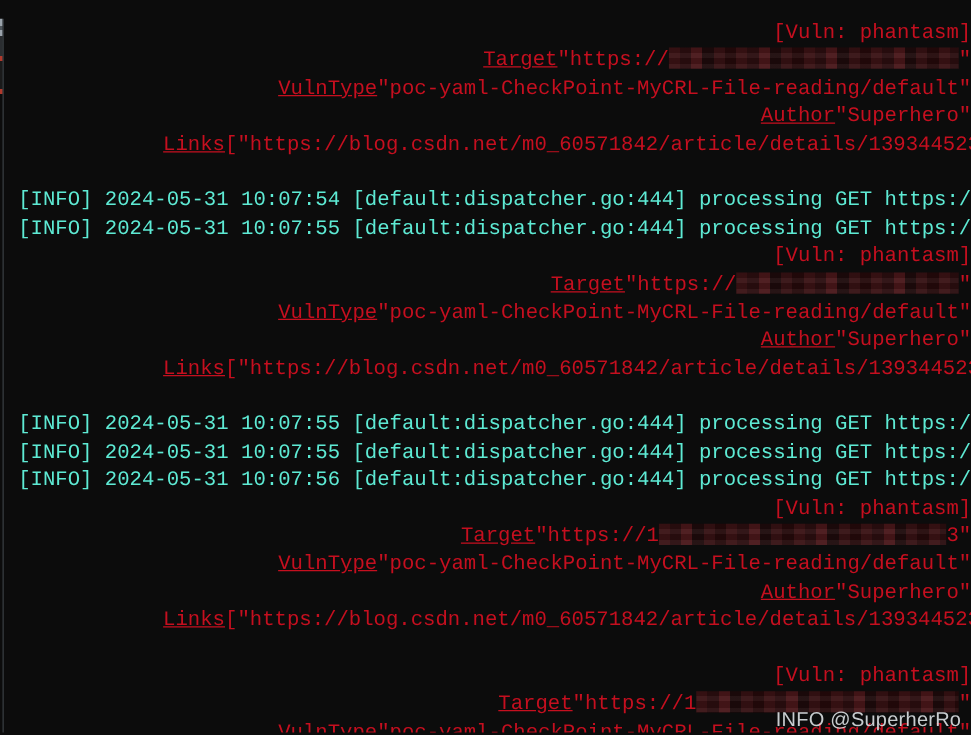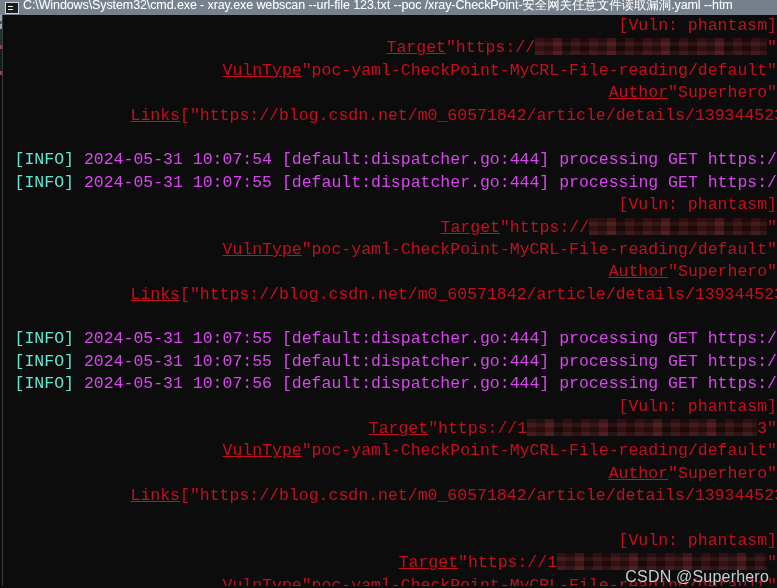--- a/index.html
+++ b/index.html
@@ -106,21 +106,21 @@
     white-space: pre;
     overflow: hidden;
     position: relative;
     text-align: right;
   }
   .blank { height: 22.4px; }
 
   
   .c-red   { color: #c50f1f; }
   .c-info  { color: #5eead4; }
-  .c-gray  { color: #d946ef; }
+  .c-gray  { color: #5eead4; }
 
   
   .kv .k {
     display: inline-block;
     width: 176px;
     text-decoration: underline;
   }
 
   
   .redact {
@@ -173,25 +173,21 @@
     left: 0; bottom: 0;
     width: 777px; height: 2px;
     background: #0c0c0c;
   }
 </style>
 </head>
 <body>
 
 <div id="window">
 
-  <div id="titlebar">
-    <span class="tb-icon"></span>
-    <span class="tb-title">C:\Windows\System32\cmd.exe - xray.exe  webscan --url-file 123.txt --poc /xray-CheckPoint-安全网关任意文件读取漏洞.yaml --htm</span>
-  </div>
 
   <div id="left-edge-light"></div>
   <div id="left-vline"></div>
 
   <div id="console"><div class="line"><span class="c-red">[Vuln: phantasm]</span></div><div class="line kv"><span class="k c-red">Target</span><span class="c-red">"https://</span><span class="redact w1"></span><span class="c-red">"</span></div><div class="line kv"><span class="k c-red">VulnType</span><span class="c-red">"poc-yaml-CheckPoint-MyCRL-File-reading/default"</span></div><div class="line kv"><span class="k c-red">Author</span><span class="c-red">"Superhero"</span></div><div class="line kv"><span class="k c-red">Links</span><span class="c-red">["https://blog.csdn.net/m0_60571842/article/details/1393445238</span></div><div class="line blank"></div><div class="line"><span class="c-info">[INFO]</span><span class="c-gray"> 2024-05-31 10:07:54 [default:dispatcher.go:444] processing GET https:/</span></div><div class="line"><span class="c-info">[INFO]</span><span class="c-gray"> 2024-05-31 10:07:55 [default:dispatcher.go:444] processing GET https:/</span></div><div class="line"><span class="c-red">[Vuln: phantasm]</span></div><div class="line kv"><span class="k c-red">Target</span><span class="c-red">"https://</span><span class="redact w2"></span><span class="c-red">"</span></div><div class="line kv"><span class="k c-red">VulnType</span><span class="c-red">"poc-yaml-CheckPoint-MyCRL-File-reading/default"</span></div><div class="line kv"><span class="k c-red">Author</span><span class="c-red">"Superhero"</span></div><div class="line kv"><span class="k c-red">Links</span><span class="c-red">["https://blog.csdn.net/m0_60571842/article/details/1393445238</span></div><div class="line blank"></div><div class="line"><span class="c-info">[INFO]</span><span class="c-gray"> 2024-05-31 10:07:55 [default:dispatcher.go:444] processing GET https:/</span></div><div class="line"><span class="c-info">[INFO]</span><span class="c-gray"> 2024-05-31 10:07:55 [default:dispatcher.go:444] processing GET https:/</span></div><div class="line"><span class="c-info">[INFO]</span><span class="c-gray"> 2024-05-31 10:07:56 [default:dispatcher.go:444] processing GET https:/</span></div><div class="line"><span class="c-red">[Vuln: phantasm]</span></div><div class="line kv"><span class="k c-red">Target</span><span class="c-red">"https://1</span><span class="redact w3"></span><span class="c-red">3"</span></div><div class="line kv"><span class="k c-red">VulnType</span><span class="c-red">"poc-yaml-CheckPoint-MyCRL-File-reading/default"</span></div><div class="line kv"><span class="k c-red">Author</span><span class="c-red">"Superhero"</span></div><div class="line kv"><span class="k c-red">Links</span><span class="c-red">["https://blog.csdn.net/m0_60571842/article/details/1393445238</span></div><div class="line blank"></div><div class="line"><span class="c-red">[Vuln: phantasm]</span></div><div class="line kv"><span class="k c-red">Target</span><span class="c-red">"https://1</span><span class="redact w4"></span><span class="c-red">"</span></div><div class="line kv"><span class="k c-red">VulnType</span><span class="c-red">"poc-yaml-CheckPoint-MyCRL-File-reading/default"</span></div></div>
 
-  <div id="watermark">CSDN @Superhero</div>
+  <div id="watermark">INFO @SuperherRo</div>
   <div id="bottom-edge"></div>
 </div>
 
 </body></html>

